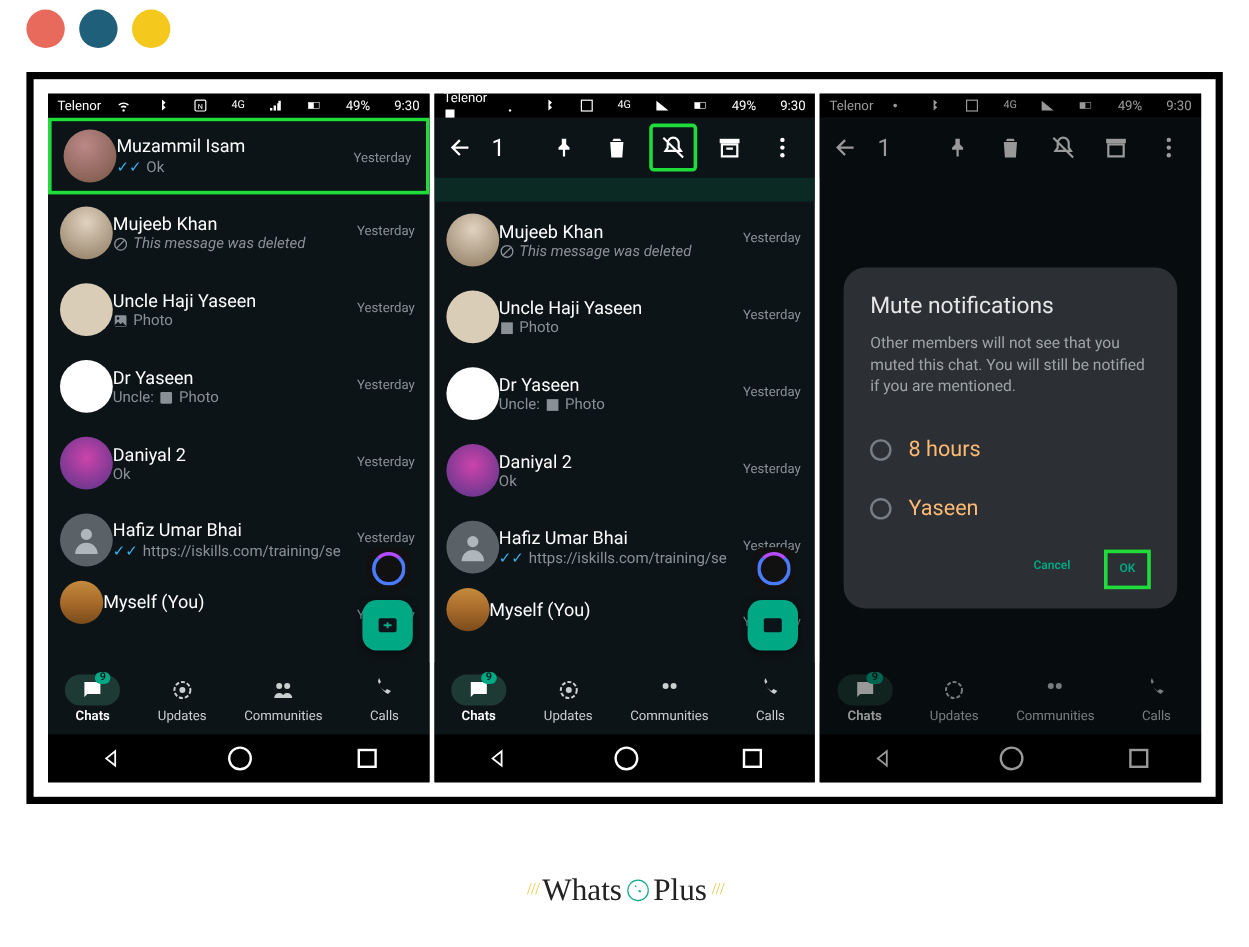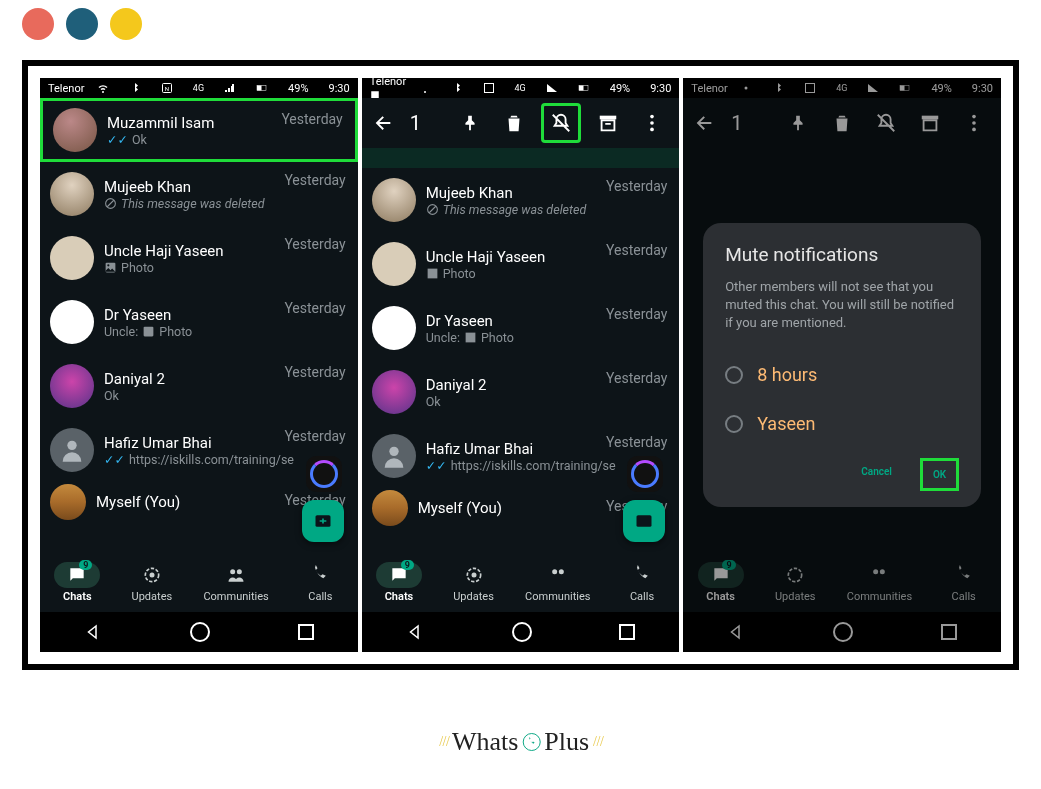--- a/index.html
+++ b/index.html
@@ -39,21 +39,21 @@
     height: 50px; display: flex; align-items: center; gap: 10px;
     padding: 0 10px; background: #0d1418;
   }
   .toolbar .count { font-size: 20px; color: #fff; margin-left: 6px; flex: 1; }
   .tb-icon { width: 22px; height: 22px; fill: #fff; cursor: pointer; }
   .tb-btn { padding: 6px; border-radius: 4px; display: flex; align-items: center; justify-content: center; }
   .hl-green { border: 3px solid #1fdc3a; }
 
   .chatlist { flex: 1; overflow: hidden; }
   .chat {
-    display: flex; align-items: center; gap: 10px;
+    display: flex; align-items: center; 
     padding: 8px 10px; height: 64px; position: relative;
   }
   .chat.highlight { border: 3px solid #1fdc3a; }
   .chat.selected { background: #0b2a23; }
   .avatar {
     width: 44px; height: 44px; border-radius: 50%;
     background: #3a4248 center/cover;
     flex-shrink: 0;
   }
   .avatar.white { background: #fff; }
@@ -62,21 +62,21 @@
   .avatar.photo2 { background: radial-gradient(circle at 50% 30%, #e0d2c0, #8d7a5f); }
   .avatar.photo3 { background: radial-gradient(circle at 50% 40%, #c4a, #538); }
   .avatar.grey { background: #5a6268; display:flex; align-items:center; justify-content:center; }
   .avatar.grey svg { width:28px; height:28px; fill:#b0b7bc; }
   .avatar.stripe { background: linear-gradient(#c48a3d, #a86b2a, #7a4b1c); }
   .chat-main { flex: 1; min-width: 0; }
   .chat-name { font-size: 15px; color: #fff; }
   .chat-sub { font-size: 12.5px; color: #8a9196; display: flex; align-items: center; gap: 4px; }
   .chat-sub .ticks { color: #34b7f1; }
   .chat-sub .italic { font-style: italic; }
-  .chat-time { font-size: 14px; color: #8a9196; position: absolute; top: 10px; right: 12px; margin-left: 20px; }
+  .chat-time { font-size: 11px; color: #8a9196; position: absolute; top: 24px; right: 12px; margin-left: 20px; }
 
   .fab {
     position: absolute; right: 14px; bottom: 110px;
     width: 42px; height: 42px; border-radius: 12px;
     background: #00a884; display: flex; align-items: center; justify-content: center;
     box-shadow: 0 2px 6px rgba(0,0,0,.5);
   }
   .fab svg { width: 20px; height: 20px; fill: #0b141a; }
   .ring-widget {
     position: absolute; right: 16px; bottom: 160px;

